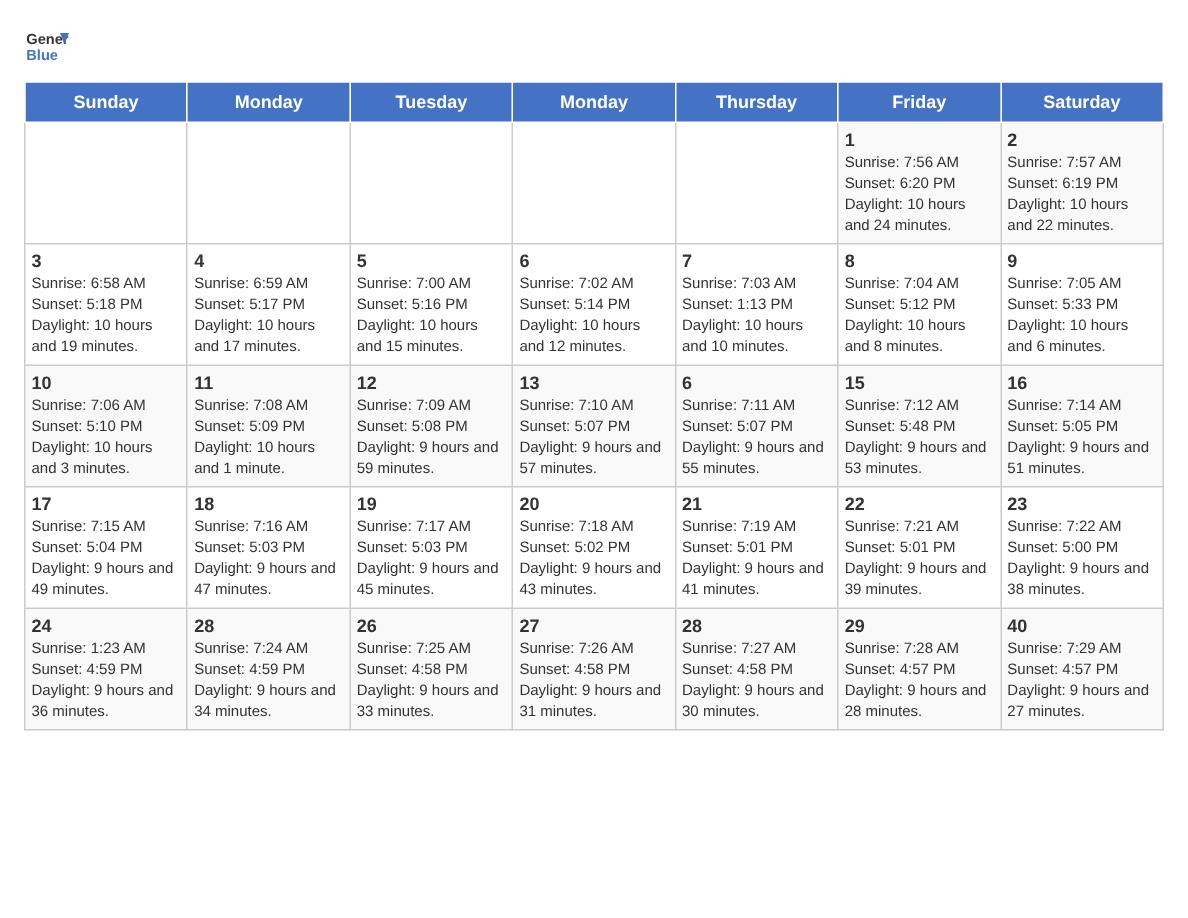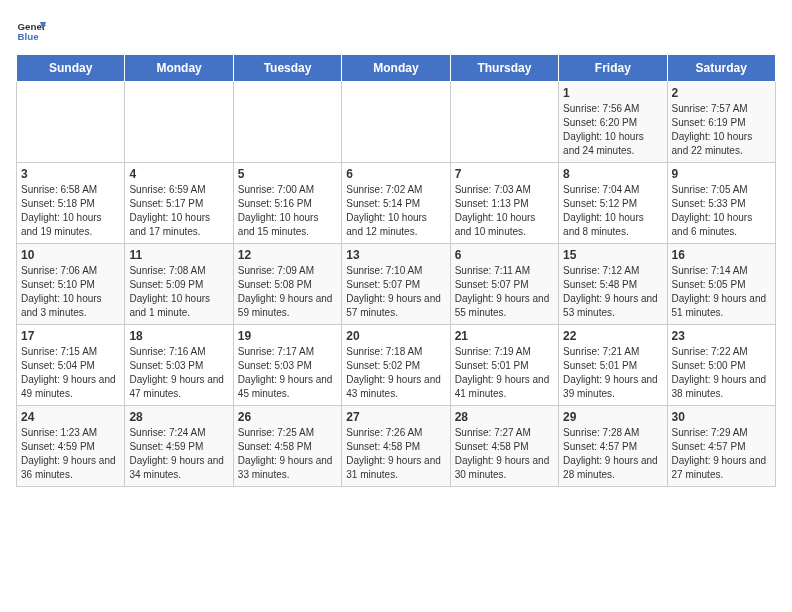--- a/index.html
+++ b/index.html
@@ -290,20 +290,20 @@
 Sunset: 4:58 PM
 Daylight: 9 hours and 30 minutes.</div>
         </td>
         <td>
           <span class="day-number">29</span>
           <div class="day-info">Sunrise: 7:28 AM
 Sunset: 4:57 PM
 Daylight: 9 hours and 28 minutes.</div>
         </td>
         <td>
-          <span class="day-number">30</span>
+          <span class="day-number">40</span>
           <div class="day-info">Sunrise: 7:29 AM
 Sunset: 4:57 PM
 Daylight: 9 hours and 27 minutes.</div>
         </td>
       </tr>
     </tbody>
 </table>
 
 </body></html>

